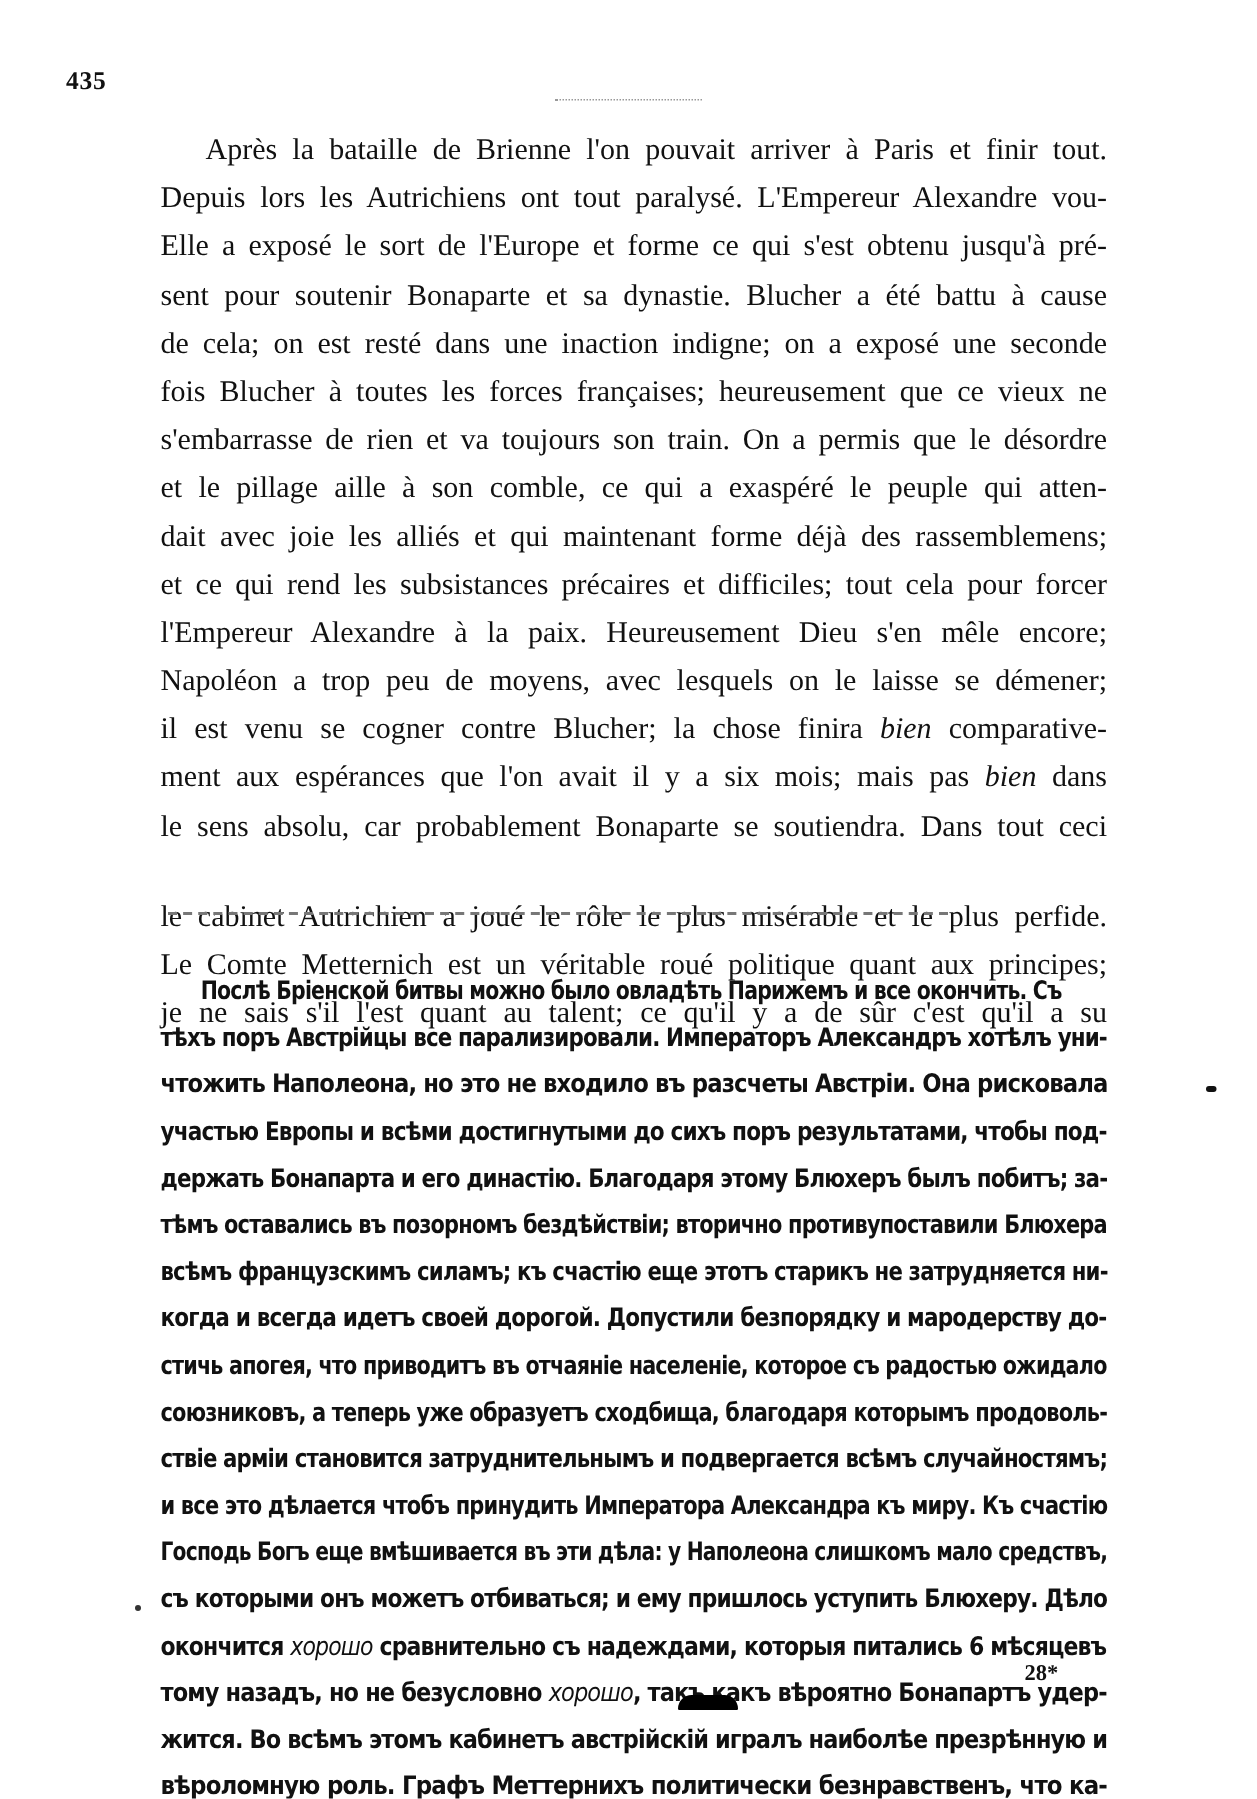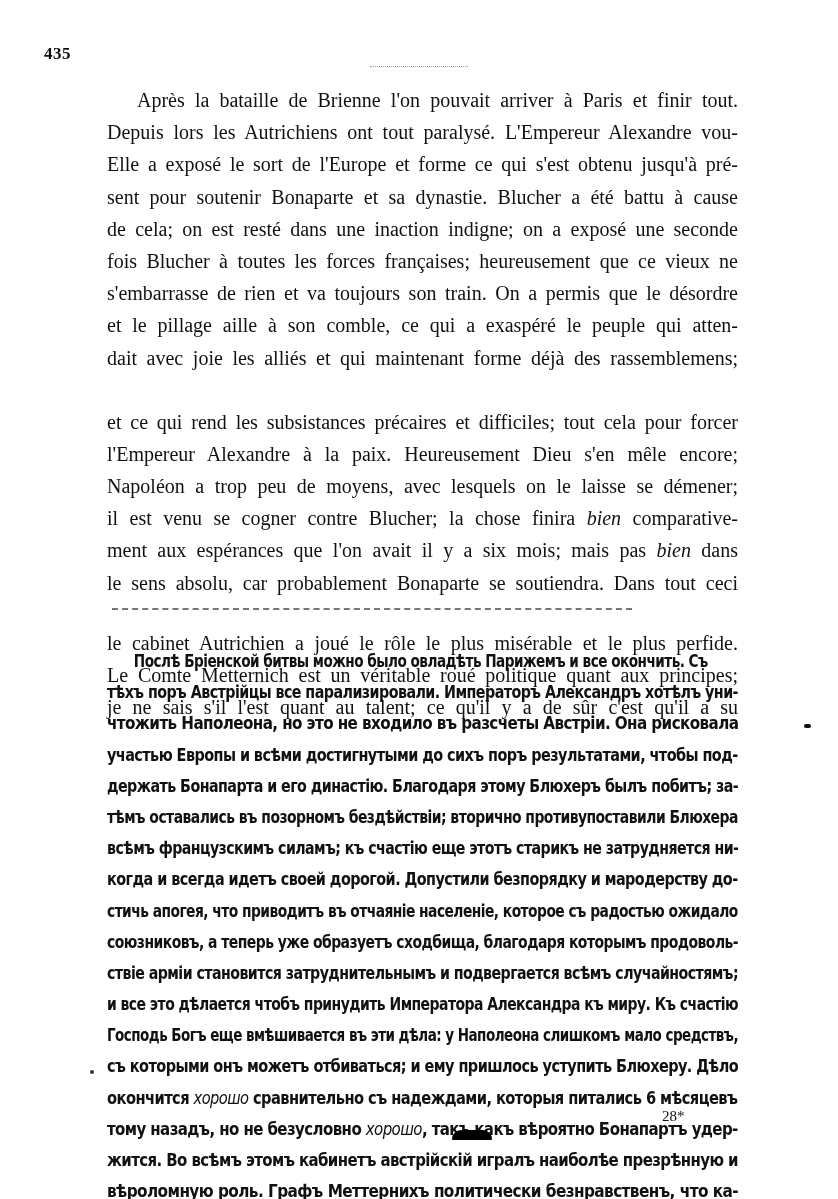--- a/index.html
+++ b/index.html
@@ -27,21 +27,21 @@
   .ru { top: 646px; font-size: 17px; font-family: "DejaVu Sans", "Liberation Sans", sans-serif; font-stretch: condensed; }
   .ru .line { height: 31.2px; line-height: 31.2px; letter-spacing: -0.6px; transform-origin: left; }
   .ru .line .t { font-weight: bold; }
   .indent { padding-left: 30px; width: 601px; }
   em { font-style: italic; }
   .separator {
     position: absolute; top: 608px; left: 112px; width: 520px; height: 0;
     border-top: 2px dashed #777;
   }
   .signature {
-    position: absolute; top: 1108px; left: 662px; font-size: 15px; font-weight: normal;
+    position: absolute; top: 1108px; left: 683px; font-size: 15px; font-weight: bold;
     font-family: "Liberation Serif", serif;
   }
   .ink-blot {
     position: absolute; top: 1130px; left: 452px; width: 40px; height: 10px;
     background: #000; border-radius: 20px 20px 2px 2px;
   }
   .margin-dot-right {
     position: absolute; top: 724px; left: 804px; width: 7px; height: 4px; background: #111; border-radius: 2px;
   }
   .margin-mark-left {
@@ -57,21 +57,21 @@
 <div class="block fr" id="fr-block">
     <span class="line indent" style="display: block; width: 601px; text-align-last: justify;"><span class="t">Après la bataille de Brienne l'on pouvait arriver à Paris et finir tout.</span></span>
     <span class="line" style="display: block; width: 631px; text-align-last: justify;"><span class="t">Depuis lors les Autrichiens ont tout paralysé. L'Empereur Alexandre vou-</span></span>
     <span class="line" style="display: block; width: 631px; text-align-last: justify;"><span class="t">Elle a exposé le sort de l'Europe et forme ce qui s'est obtenu jusqu'à pré-</span></span>
     <span class="line" style="display: block; width: 631px; text-align-last: justify;"><span class="t">sent pour soutenir Bonaparte et sa dynastie. Blucher a été battu à cause</span></span>
     <span class="line" style="display: block; width: 631px; text-align-last: justify;"><span class="t">de cela; on est resté dans une inaction indigne; on a exposé une seconde</span></span>
     <span class="line" style="display: block; width: 631px; text-align-last: justify;"><span class="t">fois Blucher à toutes les forces françaises; heureusement que ce vieux ne</span></span>
     <span class="line" style="display: block; width: 631px; text-align-last: justify;"><span class="t">s'embarrasse de rien et va toujours son train. On a permis que le désordre</span></span>
     <span class="line" style="display: block; width: 631px; text-align-last: justify;"><span class="t">et le pillage aille à son comble, ce qui a exaspéré le peuple qui atten-</span></span>
     <span class="line" style="display: block; width: 631px; text-align-last: justify;"><span class="t">dait avec joie les alliés et qui maintenant forme déjà des rassemblemens;</span></span>
-    <span class="line" style="display: block; width: 631px; text-align-last: justify; margin-top: 32px;"><span class="t">et ce qui rend les subsistances précaires et difficiles; tout cela pour forcer</span></span>
+    <span class="line" style="display: block; width: 631px; text-align-last: justify;"><span class="t">et ce qui rend les subsistances précaires et difficiles; tout cela pour forcer</span></span>
     <span class="line" style="display: block; width: 631px; text-align-last: justify;"><span class="t">l'Empereur Alexandre à la paix. Heureusement Dieu s'en mêle encore;</span></span>
     <span class="line" style="display: block; width: 631px; text-align-last: justify;"><span class="t">Napoléon a trop peu de moyens, avec lesquels on le laisse se démener;</span></span>
     <span class="line" style="display: block; width: 631px; text-align-last: justify;"><span class="t">il est venu se cogner contre Blucher; la chose finira </span><em>bien</em><span class="t"> comparative-</span></span>
     <span class="line" style="display: block; width: 631px; text-align-last: justify;"><span class="t">ment aux espérances que l'on avait il y a six mois; mais pas </span><em>bien</em><span class="t"> dans</span></span>
     <span class="line" style="display: block; width: 631px; text-align-last: justify;"><span class="t">le sens absolu, car probablement Bonaparte se soutiendra. Dans tout ceci</span></span>
     <span class="line" style="display: block; width: 631px; text-align-last: justify; margin-top: 28px;"><span class="t">le cabinet Autrichien a joué le rôle le plus misérable et le plus perfide.</span></span>
     <span class="line" style="display: block; width: 631px; text-align-last: justify;"><span class="t">Le Comte Metternich est un véritable roué politique quant aux principes;</span></span>
     <span class="line" style="display: block; width: 631px; text-align-last: justify;"><span class="t">je ne sais s'il l'est quant au talent; ce qu'il y a de sûr c'est qu'il a su</span></span>
   </div>
 

